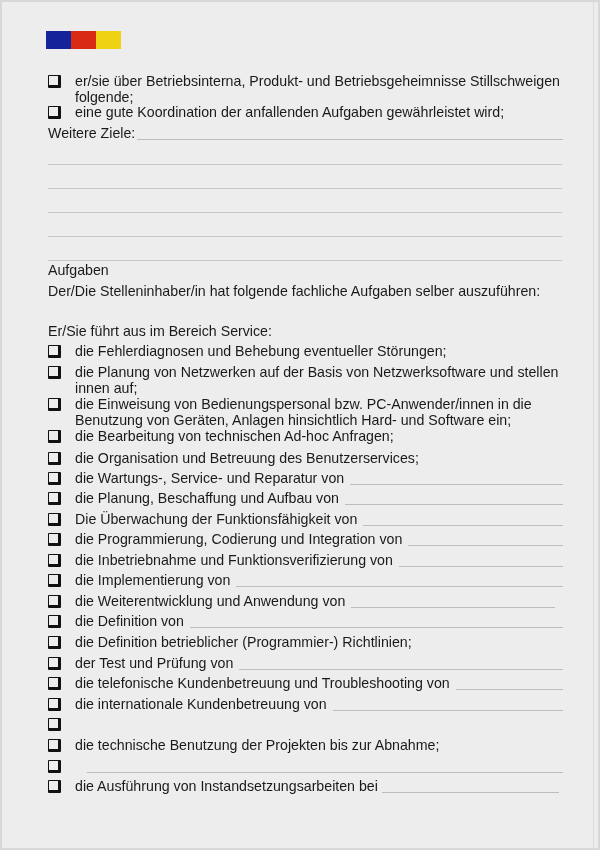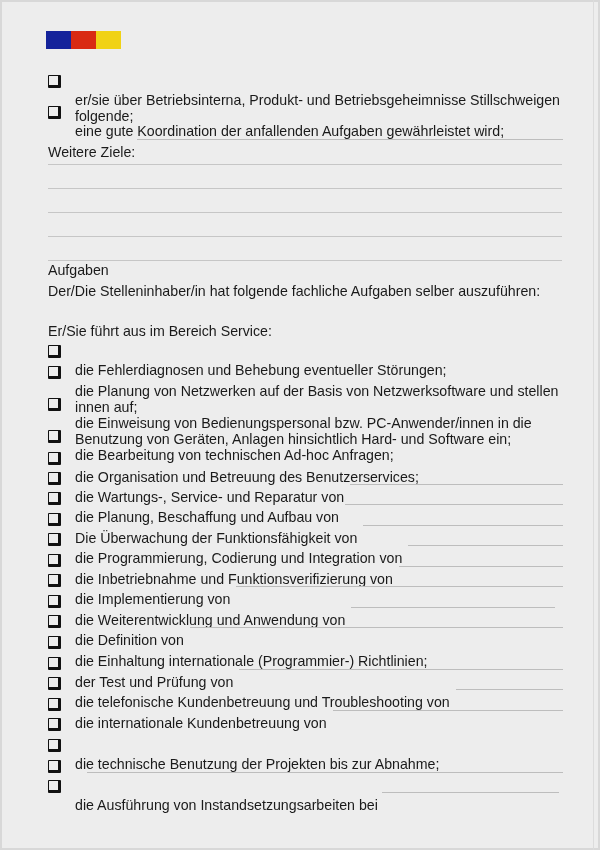--- a/index.html
+++ b/index.html
@@ -17,21 +17,21 @@
   }
   .logo-bar { position: absolute; left: 46px; top: 31px; height: 18px; display: flex; }
   .logo-bar .seg { width: 25px; height: 18px; }
   .content { position: absolute; left: 48px; top: 0; width: 515px; font-size: 14.2px; }
   .row { position: absolute; left: 0; display: flex; align-items: flex-start; line-height: 16px; width: 515px; }
   .cb {
     display: inline-block; width: 11px; height: 11px; border: 1.5px solid #111;
     border-right-width: 3px; border-bottom-width: 3px; border-radius: 1px;
     margin-top: 2px; margin-right: 14px; flex: 0 0 auto; box-sizing: border-box; width: 13px; height: 13px;
   }
-  .txt { flex: 0 1 auto; margin-top: 19px; }
+  .txt { flex: 0 1 auto; }
   .fill { flex: 1 1 auto; border-bottom: 1px solid #bdbdbd; height: 14px; margin-left: 6px; }
   .plain { position: absolute; left: 0; line-height: 16px; }
   .rule { position: absolute; left: 0; width: 514px; height: 0; border-top: 1px solid #c6c6c6; }
   .bold { font-weight: normal; }
 </style>
 </head>
 <body>
 
 <div class="page"></div>
 <div class="page-edge"></div>
@@ -122,21 +122,21 @@
     <span class="txt">die Weiterentwicklung und Anwendung von</span>
     <span class="fill" style="margin-right:8px"></span>
   </div>
   <div class="row" style="top:613px">
     <span class="cb"></span>
     <span class="txt">die Definition von</span>
     <span class="fill"></span>
   </div>
   <div class="row" style="top:634px">
     <span class="cb"></span>
-    <span class="txt">die Einhaltung internationale (Programmier-) Richtlinien;</span>
+    <span class="txt">die Definition betrieblicher (Programmier-) Richtlinien;</span>
   </div>
   <div class="row" style="top:655px">
     <span class="cb"></span>
     <span class="txt">der Test und Prüfung von</span>
     <span class="fill"></span>
   </div>
   <div class="row" style="top:675px">
     <span class="cb"></span>
     <span class="txt">die telefonische Kundenbetreuung und Troubleshooting von</span>
     <span class="fill"></span>

